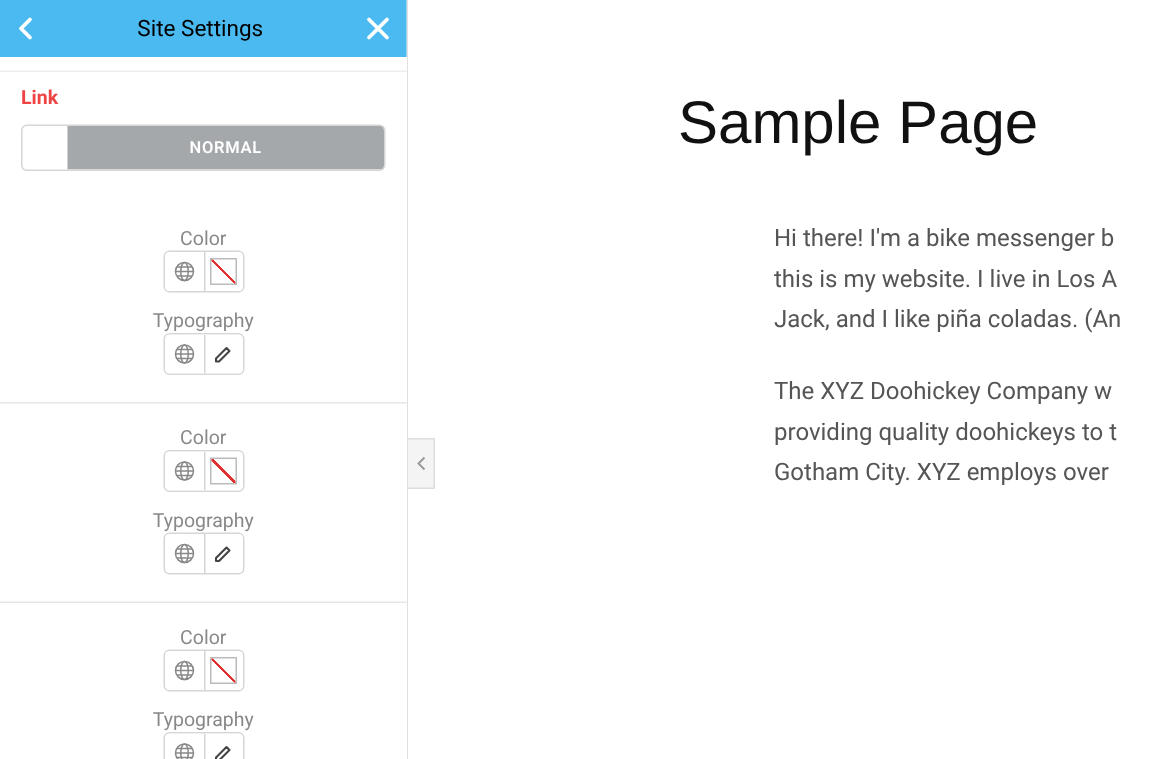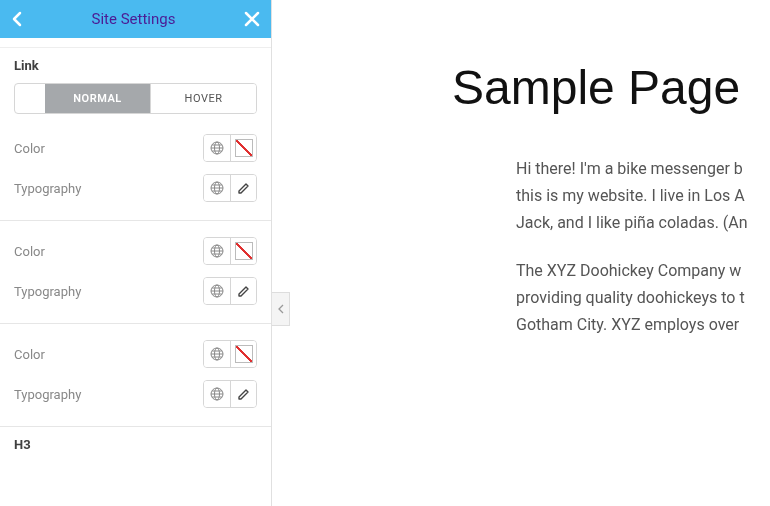--- a/index.html
+++ b/index.html
@@ -1,40 +1,40 @@
 <!DOCTYPE html>
 <html><head>
 <meta charset="utf-8">
 <style>
   * { box-sizing: border-box; margin: 0; padding: 0; }
   body { font-family: -apple-system, BlinkMacSystemFont, "Segoe UI", Roboto, Arial, sans-serif; width:770px; height:506px; overflow:hidden; background:#fff; display:flex; }
   .panel { width:272px; flex:none; background:#fff; border-right:1px solid #e0e0e0; display:flex; flex-direction:column; }
-  .panel-header { background:#4abaf0; height:38px; display:flex; align-items:center; color:#4c1d95; position:relative; }
+  .panel-header { background:#4abaf0; height:38px; display:flex; align-items:center; color:#000000; position:relative; }
   .back-btn { width:34px; height:38px; display:flex; align-items:center; justify-content:center; cursor:pointer; }
   .panel-title { flex:1; text-align:center; font-size:15px; font-weight:400; }
   .close-btn { width:38px; height:38px; display:flex; align-items:center; justify-content:center; cursor:pointer; }
   .close-btn svg, .back-btn svg { display:block; }
   .panel-body { flex:1; overflow:auto; background:#fff; }
   .topblank { height:10px; border-bottom:1px solid #eee; background:#fff; position:relative;}
   .section { border-bottom:1px solid #e6e6e6; padding: 10px 14px 12px; }
-  .section-head { color:#404040; font-size:13px; font-weight:700; margin-bottom:10px; }
-  .tabs-row { display:flex; border:1px solid #d6d6d6; border-radius:4px; overflow:hidden; margin-bottom:14px;padding-left:30px; }
+  .section-head { color:#ef4444; font-size:13px; font-weight:700; margin-bottom:10px; }
+  .tabs-row { display:flex; border:1px solid #d6d6d6; border-radius:4px; overflow:hidden; margin-bottom:32px;padding-left:30px; }
   .tab { flex:1; text-align:center; font-size:11px; letter-spacing:.5px; padding:8px 0; cursor:pointer; background:#fff; color:#555; }
   .tab.active { background:#a5a8ab; color:#fff; font-weight:600; }
   .tab + .tab { border-left:1px solid #d6d6d6; }
-  .ctrl-row { display:flex; align-items:center; justify-content:space-between; padding:6px 0; }
+  .ctrl-row { display:flex; align-items:center; justify-content:space-between; padding:6px 0;flex-direction:column; }
   .ctrl-label { color:#888; font-size:13px; }
   .ctrl-btns { display:flex; gap:0; border:1px solid #d6d6d6; border-radius:4px; overflow:hidden; }
   .icon-btn { width:26px; height:26px; background:#fff; display:flex; align-items:center; justify-content:center; cursor:pointer; }
   .icon-btn + .icon-btn { border-left:1px solid #d6d6d6; }
   .none-swatch { width:18px; height:18px; border:1px solid #bbb; background:#fff; position:relative; }
   .none-swatch::after { content:""; position:absolute; left:0; top:0; width:100%; height:100%; background:linear-gradient(to top right, transparent 46%, #e03030 46%, #e03030 54%, transparent 54%); }
   .collapse-nub { position:absolute; left:272px; top:292px; width:18px; height:34px; background:#f4f4f4; border:1px solid #ddd; border-left:none; display:flex; align-items:center; justify-content:center; cursor:pointer; }
   .preview { flex:1; padding: 50px 0 0 40px; overflow:hidden; color:#333; }
-  .page-title { font-size:48px; font-weight:400; margin: 10px 0 40px 140px; color:#111; font-family:"Segoe UI", Arial, sans-serif;}
+  .page-title { font-size:40px; font-weight:400; margin: 10px 0 40px 140px; color:#111; font-family:"Segoe UI", Arial, sans-serif;}
   .bodycol { margin-left:185px; font-size:16px; line-height:1.7; color:#555; }
   .para { margin-bottom:20px; }
   .block { margin-left:19px; margin-bottom:20px; }
 </style>
 </head>
 <body>
 
 <div class="panel">
   <div class="panel-header">
     <div class="back-btn">
@@ -49,21 +49,20 @@
         </svg>
     </div>
   </div>
   <div class="panel-body">
     <div class="topblank"></div>
 
     <div class="section">
       <div class="section-head">Link</div>
       <div class="tabs-row">
         <div class="tab active">NORMAL</div>
-        <div class="tab">HOVER</div>
       </div>
       <div class="ctrl-row">
         <div class="ctrl-label">Color</div>
         <div class="ctrl-btns">
           <div class="icon-btn">
             <svg width="14" height="14" viewBox="0 0 14 14">
                 <circle cx="7" cy="7" r="6" stroke="#888" stroke-width="1" fill="none"></circle>
                 <ellipse cx="7" cy="7" rx="2.5" ry="6" stroke="#888" stroke-width="1" fill="none"></ellipse>
                 <path d="M1 7 H13 M2 4 H12 M2 10 H12" stroke="#888" stroke-width="1"></path>
               </svg>

